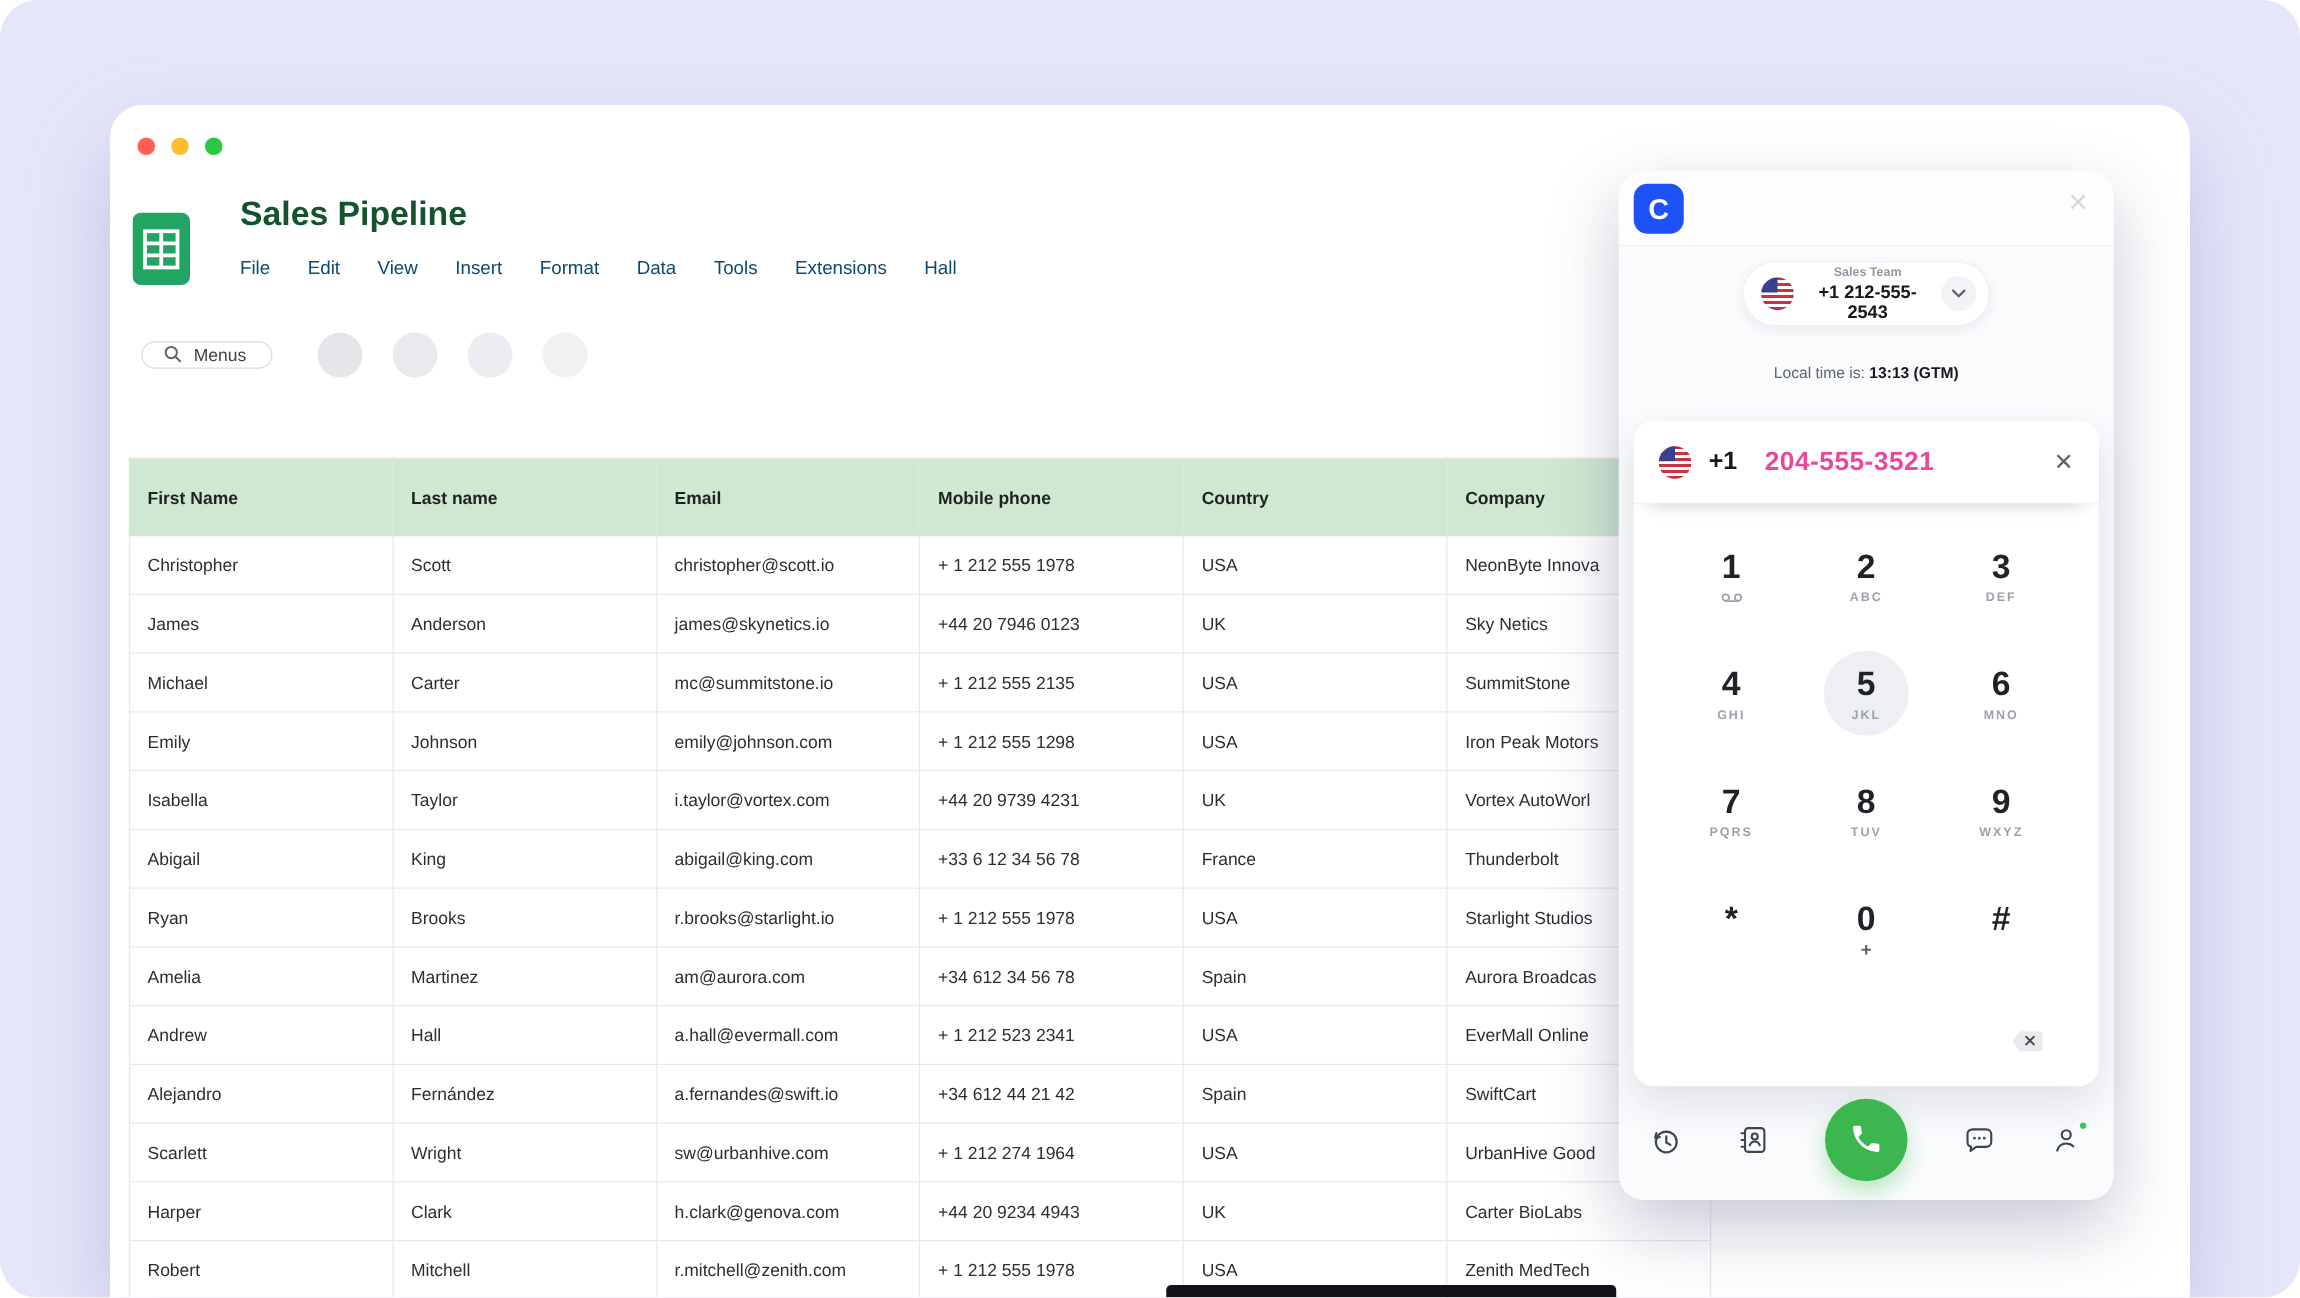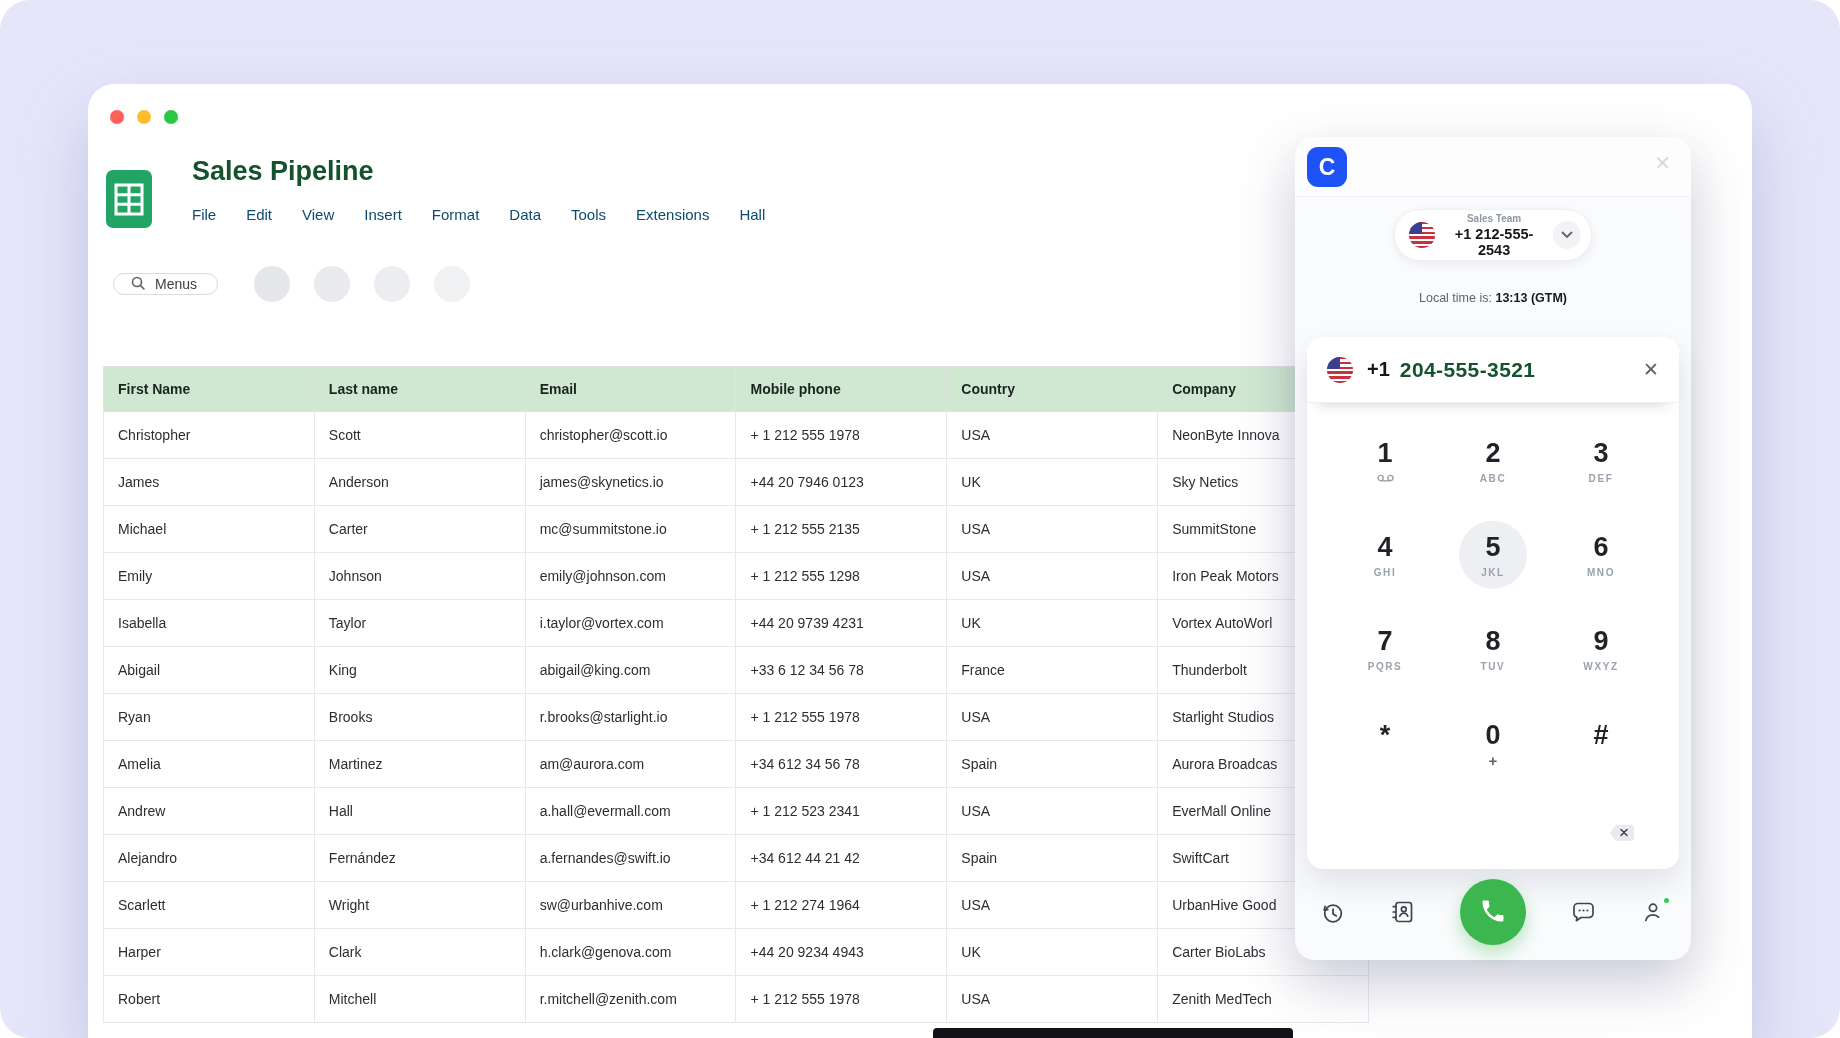--- a/index.html
+++ b/index.html
@@ -21,21 +21,21 @@
 
   .toolbar { position:absolute; left:25px; top:182px; display:flex; align-items:center; }
   .menus-pill { height:22px; padding:0 20px 0 16px; display:flex; align-items:center; gap:9px;
                 background:#fff; border:1px solid #dadce0; border-radius:19px; cursor:pointer;
                 font-size:14px; color:#3c4043; }
   .tb-circles { display:flex; gap:24px; margin-left:36px; }
   .tb-circle { width:36px; height:36px; border-radius:50%; background:#e4e6ea; cursor:pointer; }
   .tb-circle:nth-child(2){ opacity:.85; } .tb-circle:nth-child(3){ opacity:.7; } .tb-circle:nth-child(4){ opacity:.55; }
 
   table.sheet { position:absolute; left:15px; top:282px; width:1266px; border-collapse:collapse; table-layout:fixed; }
-  table.sheet th { height:45px; background:#d0e8d1; border:1px solid #dfe3e2; text-align:left;
+  table.sheet th { height:62px; background:#d0e8d1; border:1px solid #dfe3e2; text-align:left;
                    padding-left:14px; font-size:14px; font-weight:700; color:#1c2420; cursor:pointer; }
   table.sheet td { height:47px; border:1px solid #e7e9ec; padding-left:14px; font-size:14px;
                    color:#2a2e33; background:#fff; white-space:nowrap; overflow:hidden; cursor:cell; }
 
   .dock-bar { position:absolute; left:845px; top:944px; width:360px; height:10px;
               background:#121318; border-radius:4px 4px 0 0; }
 
   
   .dialer { position:absolute; left:1295px; top:137px; width:396px; height:823px;
             background:#fafbfd; border-radius:20px;
@@ -62,21 +62,21 @@
                 font-size:12.5px; color:#5d6370; }
   .local-time b { color:#17181c; }
 
   .dial-card { position:absolute; left:12px; top:200px; width:372px; height:532px;
                background:#fff; border-radius:16px; box-shadow:0 14px 32px rgba(40,45,85,.12); }
   .number-row { position:relative; z-index:1; height:66px; display:flex; align-items:center;
                 gap:10px; padding:0 20px; border-bottom:1px solid #efeff3;
                 box-shadow:0 10px 16px -12px rgba(30,32,60,.30);
                 border-radius:16px 16px 0 0; background:#fff; }
   .prefix { font-size:20px; font-weight:700; color:#17181c; margin-left:4px; }
-  .number { font-size:21px; font-weight:700; color:#14532d; letter-spacing:.4px; cursor:text; }
+  .number { font-size:21px; font-weight:700; color:#ec4899; letter-spacing:.4px; cursor:text;margin-left:12px; }
   .num-close { margin-left:auto; background:none; border:none; font-size:19px; color:#5f6368; cursor:pointer; }
 
   .dialpad { display:grid; grid-template-columns:repeat(3,1fr); padding:12px 24px 0; }
   .key { position:relative; height:94px; background:none; border:none; cursor:pointer;
          display:flex; flex-direction:column; align-items:center; justify-content:center; }
   .key.active::before { content:""; position:absolute; width:68px; height:68px; border-radius:50%;
                         background:#edeff2; left:50%; top:50%; transform:translate(-50%,-52%); }
   .key .digit { position:relative; font-size:27px; font-weight:600; color:#1f2328; line-height:1; }
   .key .sub { position:relative; font-size:10px; font-weight:700; color:#9aa2ab;
               letter-spacing:1.6px; margin-top:5px; height:12px; display:flex; align-items:center; }

